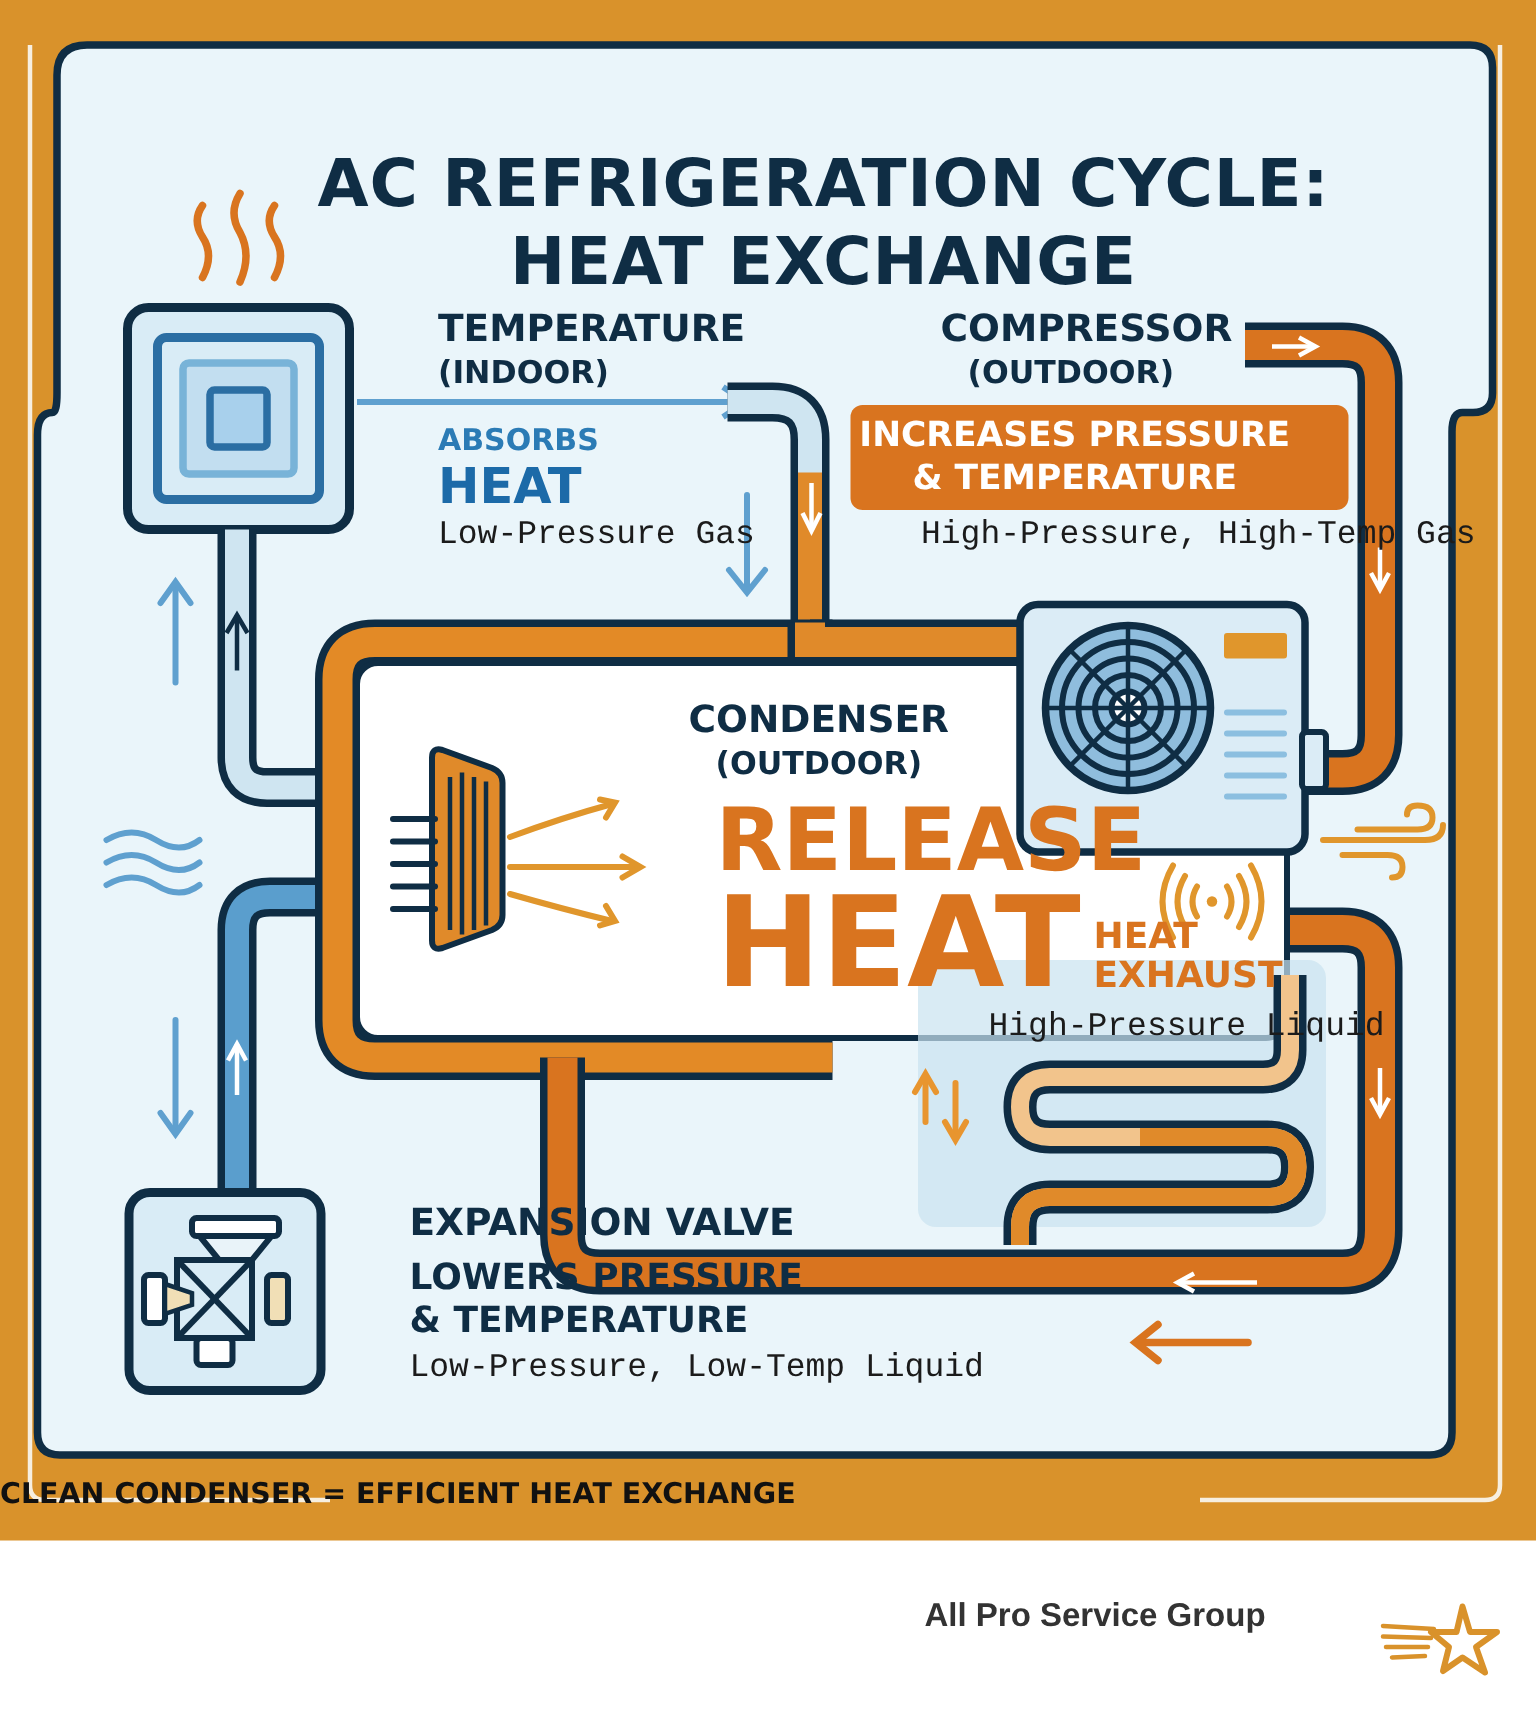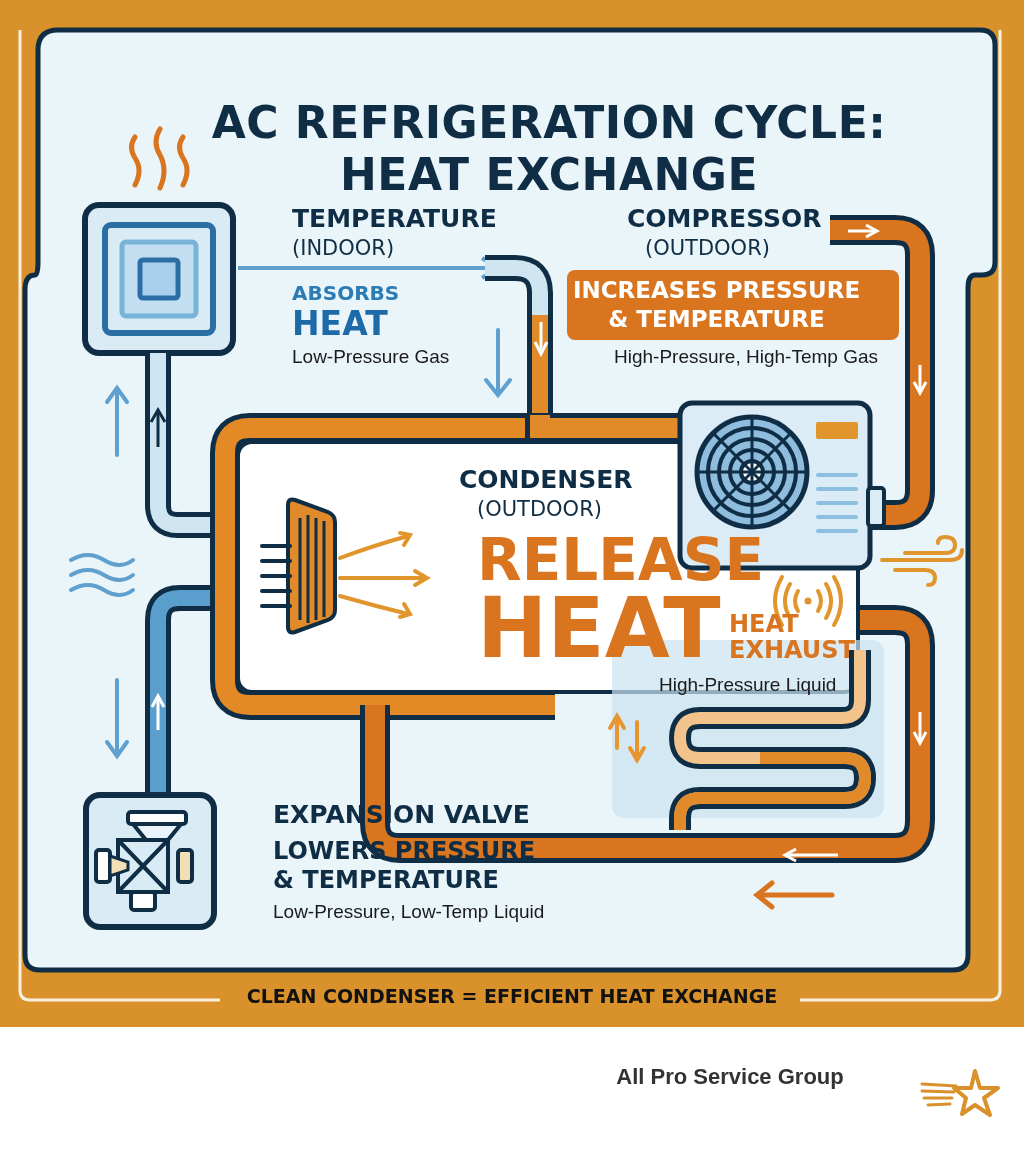--- a/index.html
+++ b/index.html
@@ -4,30 +4,30 @@
 <style>
   html,body{margin:0;padding:0;}
   body{width:1024px;height:1154px;position:relative;background:#ffffff;font-family:"Liberation Sans","DejaVu Sans",sans-serif;overflow:hidden;}
   .frame{position:absolute;left:0;top:0;width:1024px;height:1027px;background:#d9922b;}
   .board-svg{position:absolute;left:0;top:0;}
   .txt{position:absolute;font-family:"DejaVu Sans","Liberation Sans",sans-serif;font-weight:bold;color:#0f2d44;white-space:nowrap;margin-left:37px;}
   .title{left:0;width:1024px;text-align:center;font-size:44px;letter-spacing:0.5px;line-height:50px;}
   .t1{top:98px;}
   .t2{top:150px;}
   .h-dark{font-size:25px;line-height:30px;}
-  .h-paren{font-size:21px;line-height:26px;font-weight:normal;}
+  .h-paren{font-size:21px;line-height:26px;font-weight:bold;}
   .blue1{color:#2b7bb5;font-size:20px;line-height:26px;}
   .blue2{color:#1c6aa8;font-size:33px;line-height:36px;}
-  .sub{font-family:Liberation Sans, sans-serif;font-weight:normal;font-size:19px;color:#1b1b1b;line-height:22px;}
+  .sub{font-family:Liberation Mono, monospace;font-weight:normal;font-size:22px;color:#1b1b1b;line-height:22px;}
   .orange-box{position:absolute;left:567px;top:270px;width:332px;height:70px;background:#d9741f;border-radius:8px;}
   .orange-box-text{position:absolute;left:567px;top:276px;width:299px;text-align:center;color:#ffffff;font-size:23px;line-height:29px;font-family:"DejaVu Sans",sans-serif;font-weight:bold;}
   .release{color:#d9741f;font-size:58px;line-height:60px;}
   .heat-big{color:#d9741f;font-size:84px;line-height:86px;}
   .exhaust{color:#d9741f;font-size:24px;line-height:28px;}
-  .footer-banner{position:absolute;left:0;top:985px;width:1024px;text-align:center;font-family:"DejaVu Sans",sans-serif;font-weight:bold;font-size:19px;color:#111;}
+  .footer-banner{position:absolute;left:0;top:985px;width:1024px;text-align:left;font-family:"DejaVu Sans",sans-serif;font-weight:bold;font-size:19px;color:#111;}
   .brand{position:absolute;left:560px;top:1064px;width:340px;text-align:center;font-family:"Liberation Sans",sans-serif;}
   .brand-name{font-weight:bold;font-size:22px;color:#333;line-height:26px;}
   .brand-url{font-size:18px;color:#666;line-height:22px;}
   .brand-logo{position:absolute;left:918px;top:1068px;}
 </style>
 </head>
 <body>
 
 <div class="frame"></div>
 

